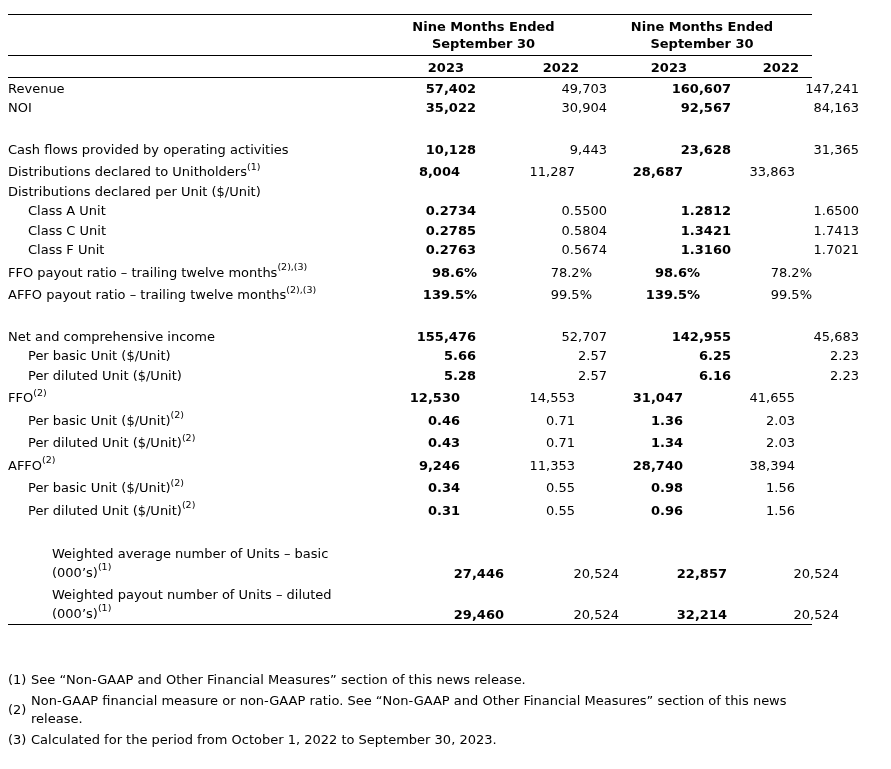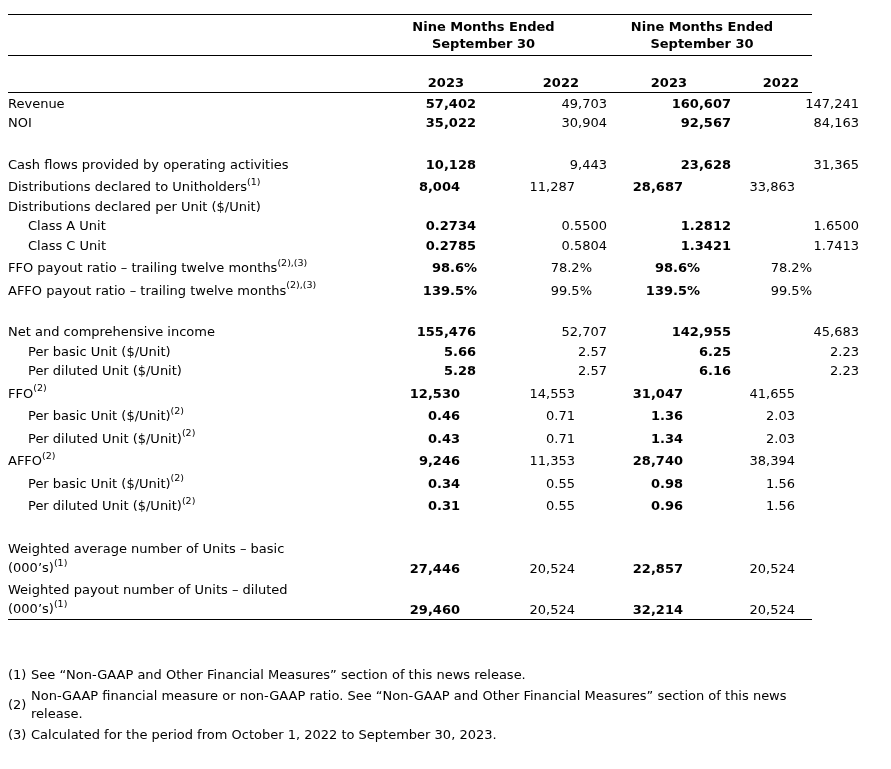--- a/index.html
+++ b/index.html
@@ -25,33 +25,33 @@
   .grp-row { padding: 3px 0 3px; }
   .grp {
     text-align: center;
     font-weight: bold;
     line-height: 17px;
   }
   .grp1 { grid-column: 2 / 4; }
   .grp2 { grid-column: 4 / 6; }
 
   
-  .yr-row { height: 21px; align-items: end; margin-top: 15px; }
+  .yr-row { height: 21px; align-items: end; }
   .yr {
     text-align: right;
     font-weight: bold;
     padding-right: 13px;
     line-height: 19px;
   }
 
   
   .row { align-items: end; }
   .h19 { height: 19.5px; gap: 16px; }
   .h22 { height: 22.5px; }
-  .r2  { height: 41px; }
+  .r2  { height: 41px; margin-left: 44px; }
   .sp  { height: 22px; }
 
   .lbl { line-height: 17px; padding-bottom: 1px; white-space: nowrap; }
   .lbl .l2line { line-height: 19px; }
   .ind { padding-left: 20px; }
 
   .v {
     text-align: right;
     line-height: 17px;
     padding-right: 17px;
@@ -159,20 +159,27 @@
     </div>
 
     <div class="grid row h19">
       <div class="lbl ind"><span>Class C Unit</span></div>
       <div class="v b">0.2785</div>
       <div class="v">0.5804</div>
       <div class="v b">1.3421</div>
       <div class="v">1.7413</div>
     </div>
 
+    <div class="grid row h19">
+      <div class="lbl ind"><span>Class F Unit</span></div>
+      <div class="v b">0.2763</div>
+      <div class="v">0.5674</div>
+      <div class="v b">1.3160</div>
+      <div class="v">1.7021</div>
+    </div>
 
     <div class="grid row h22">
       <div class="lbl"><span>FFO payout ratio – trailing twelve months</span><sup>(2),(3)</sup></div>
       <div class="v b pct">98.6%</div>
       <div class="v pct">78.2%</div>
       <div class="v b pct">98.6%</div>
       <div class="v pct">78.2%</div>
     </div>
 
     <div class="grid row h22">

